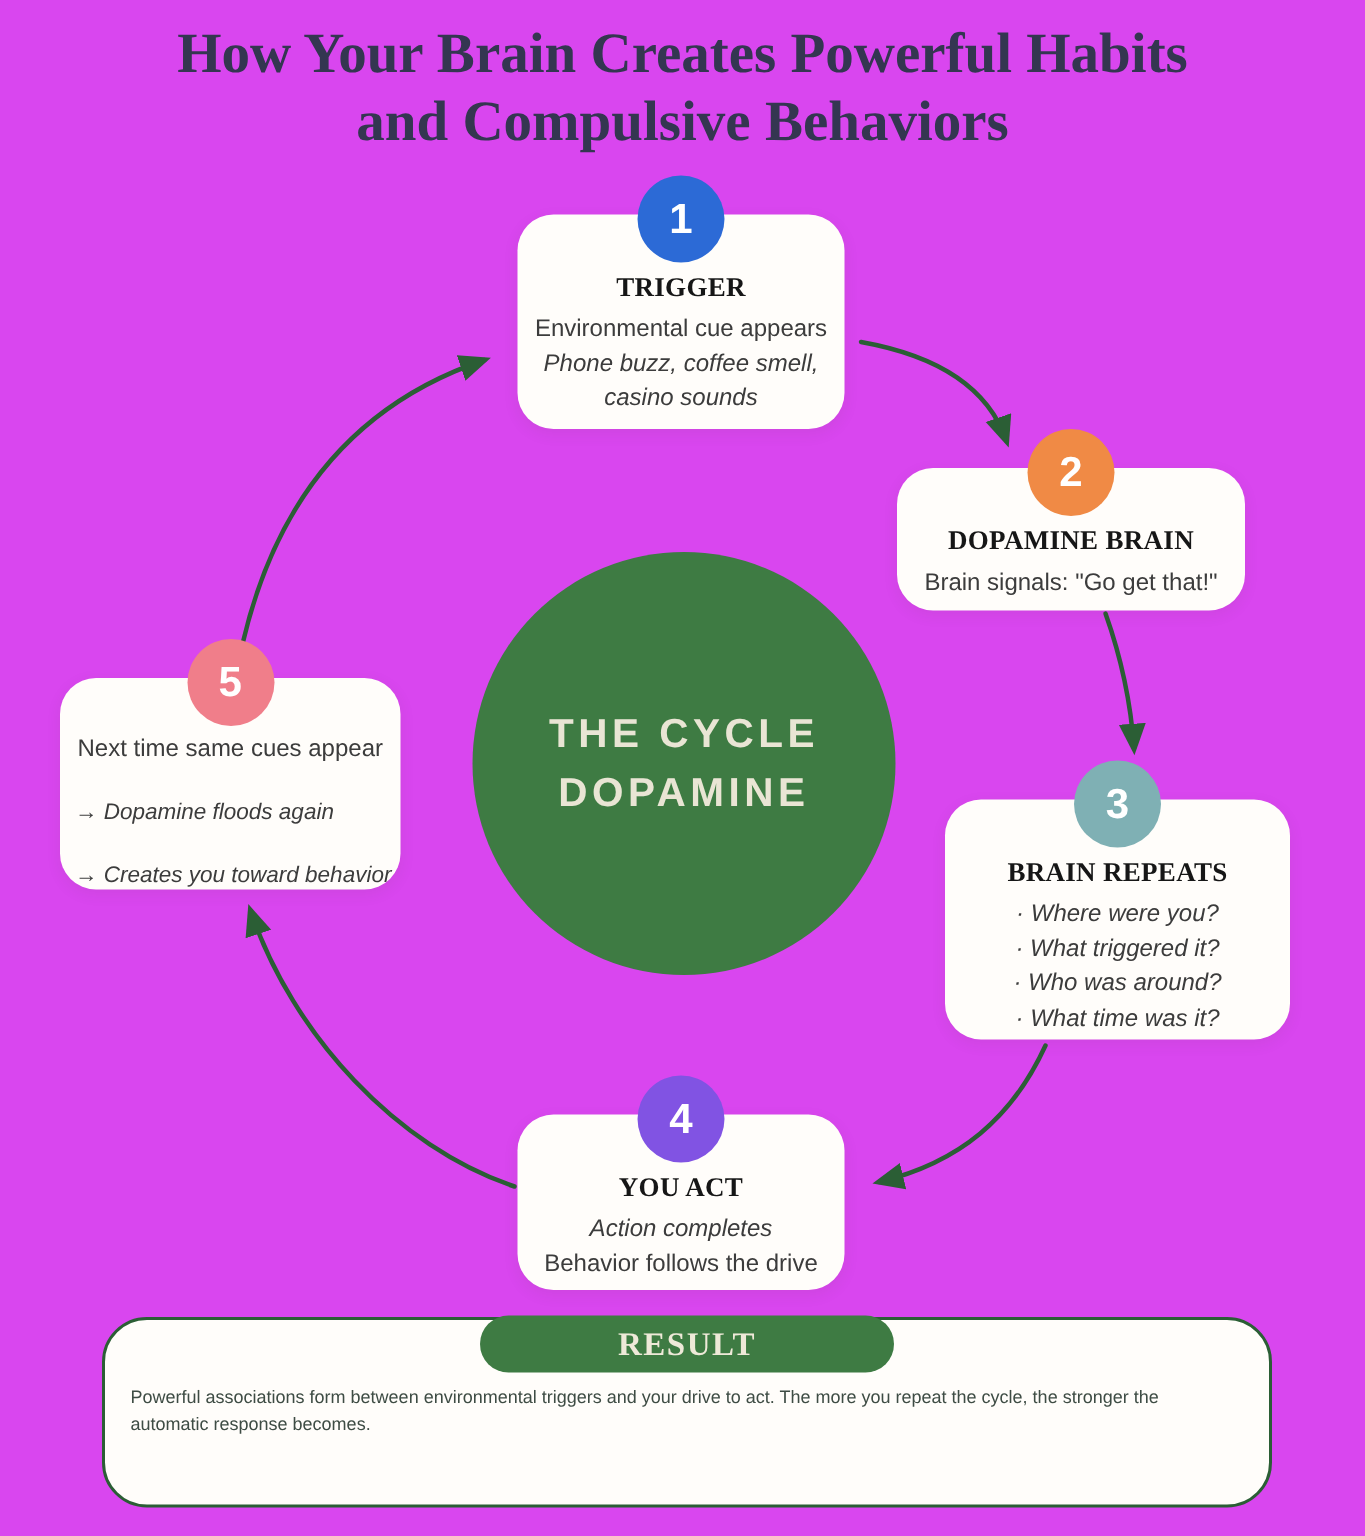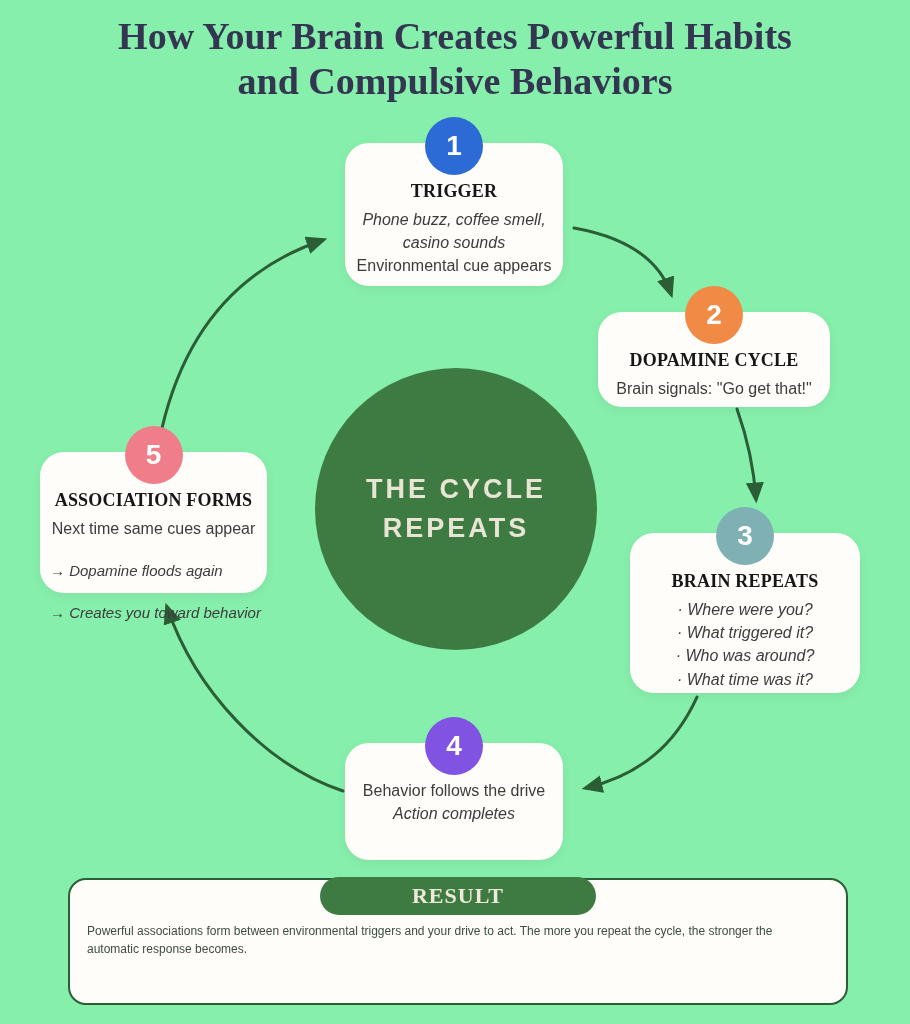--- a/index.html
+++ b/index.html
@@ -41,39 +41,39 @@
     font-family:"Liberation Serif",serif;font-weight:700;
     font-size:18px;color:#161616;margin:2px 0 6px 0;letter-spacing:.2px;
   }
   .line{font-size:16px;color:#3c3c3c;line-height:1.45;}
   .line.it{font-style:italic;}
   .line.small{font-size:15px;margin-top:20px;}
   .line.left{text-align:left;padding-left:4px;}
   
   .result-box{
     position:absolute;left:68px;top:878px;width:780px;height:127px;
-    background:#fffdfa;border:2px solid #2b5e35;border-radius:18px;
+    background:#fffdfa;border:2px solid #2b5e35;border-radius:30px;
     box-sizing:border-box;
   }
   .result-pill{
     position:absolute;top:-3px;left:50%;transform:translateX(-50%);
     width:276px;height:38px;border-radius:19px;background:#3e7b43;
     display:flex;align-items:center;justify-content:center;
     font-family:"Liberation Serif",serif;font-weight:700;font-size:22px;
     letter-spacing:1px;color:#eee9d8;
   }
   .result-text{
     position:absolute;top:42px;left:17px;width:720px;
     font-size:12px;line-height:1.5;color:#3e4c44;text-align:left;
   }
 </style>
 </head>
 <body>
 
-<div id="canvas" style="background-color: #86efac;">
+<div id="canvas" style="background-color: #d946ef;">
 
   <h1 class="page-title" style="color: rgb(52, 54, 81);">
     <span style="display:block">How Your Brain Creates Powerful Habits</span>
     <span style="display:block">and Compulsive Behaviors</span>
   </h1>
 
   <svg class="arrows" width="910" height="1024" viewBox="0 0 910 1024">
     <defs>
       <marker id="ah" markerWidth="9" markerHeight="8" refX="5.5" refY="3" orient="auto" markerUnits="strokeWidth">
         <path d="M0,0 L7,3 L0,6 Z" fill="#2b5e35" style="fill: rgb(43, 94, 53);"></path>
@@ -81,64 +81,64 @@
     </defs>
     <path class="arc" d="M 574 228 C 630 238 660 262 671 294" marker-end="url(#ah)" style="stroke: rgb(43, 94, 53);"></path>
     <path class="arc" d="M 737 409 C 748 440 754 470 756 499" marker-end="url(#ah)" style="stroke: rgb(43, 94, 53);"></path>
     <path class="arc" d="M 697 697 C 675 745 640 775 586 788" marker-end="url(#ah)" style="stroke: rgb(43, 94, 53);"></path>
     <path class="arc" d="M 343 791 C 265 765 195 690 167 607" marker-end="url(#ah)" style="stroke: rgb(43, 94, 53);"></path>
     <path class="arc" d="M 162 428 C 185 330 240 268 323 240" marker-end="url(#ah)" style="stroke: rgb(43, 94, 53);"></path>
   </svg>
 
   <div class="center-circle" style="background-color: rgb(62, 123, 67); color: rgb(233, 229, 212);">
     <span>THE CYCLE</span>
-    <span>REPEATS</span>
+    <span>DOPAMINE</span>
   </div>
 
   <div class="card" style="left:345px;top:143px;width:218px;height:143px;">
     <div class="badge" style="background-color: rgb(44, 106, 214);">
       <span>1</span>
     </div>
     <div class="card-title">TRIGGER</div>
+    <div class="line">Environmental cue appears</div>
     <div class="line it">Phone buzz, coffee smell, casino sounds</div>
-    <div class="line">Environmental cue appears</div>
   </div>
 
   <div class="card" style="left:598px;top:312px;width:232px;height:95px;">
     <div class="badge" style="background-color: rgb(240, 138, 69);">
       <span>2</span>
     </div>
-    <div class="card-title">DOPAMINE CYCLE</div>
+    <div class="card-title">DOPAMINE BRAIN</div>
     <div class="line">Brain signals: "Go get that!"</div>
   </div>
 
   <div class="card" style="left:630px;top:533px;width:230px;height:160px;">
     <div class="badge" style="background-color: rgb(127, 176, 180);">
       <span>3</span>
     </div>
     <div class="card-title">BRAIN REPEATS</div>
     <div class="line it">· Where were you?</div>
     <div class="line it">· What triggered it?</div>
     <div class="line it">· Who was around?</div>
     <div class="line it">· What time was it?</div>
   </div>
 
   <div class="card" style="left:345px;top:743px;width:218px;height:117px;">
     <div class="badge" style="background-color: rgb(129, 83, 227);">
       <span>4</span>
     </div>
+    <div class="card-title">YOU ACT</div>
+    <div class="line it">Action completes</div>
     <div class="line">Behavior follows the drive</div>
-    <div class="line it">Action completes</div>
   </div>
 
   <div class="card" style="left:40px;top:452px;width:227px;height:141px;">
     <div class="badge" style="background-color: rgb(240, 126, 138);">
       <span>5</span>
     </div>
-    <div class="card-title">ASSOCIATION FORMS</div>
     <div class="line">Next time same cues appear</div>
     <div class="line it small left">→ Dopamine floods again</div>
     <div class="line it small left">→ Creates you toward behavior</div>
   </div>
 
   <div class="result-box" style="border-color: rgb(43, 94, 53);">
     <div class="result-pill" style="background-color: rgb(62, 123, 67);">
       <span>RESULT</span>
     </div>
     <div class="result-text">Powerful associations form between environmental triggers and your drive to act. The more you repeat the cycle, the stronger the automatic response becomes.</div>

